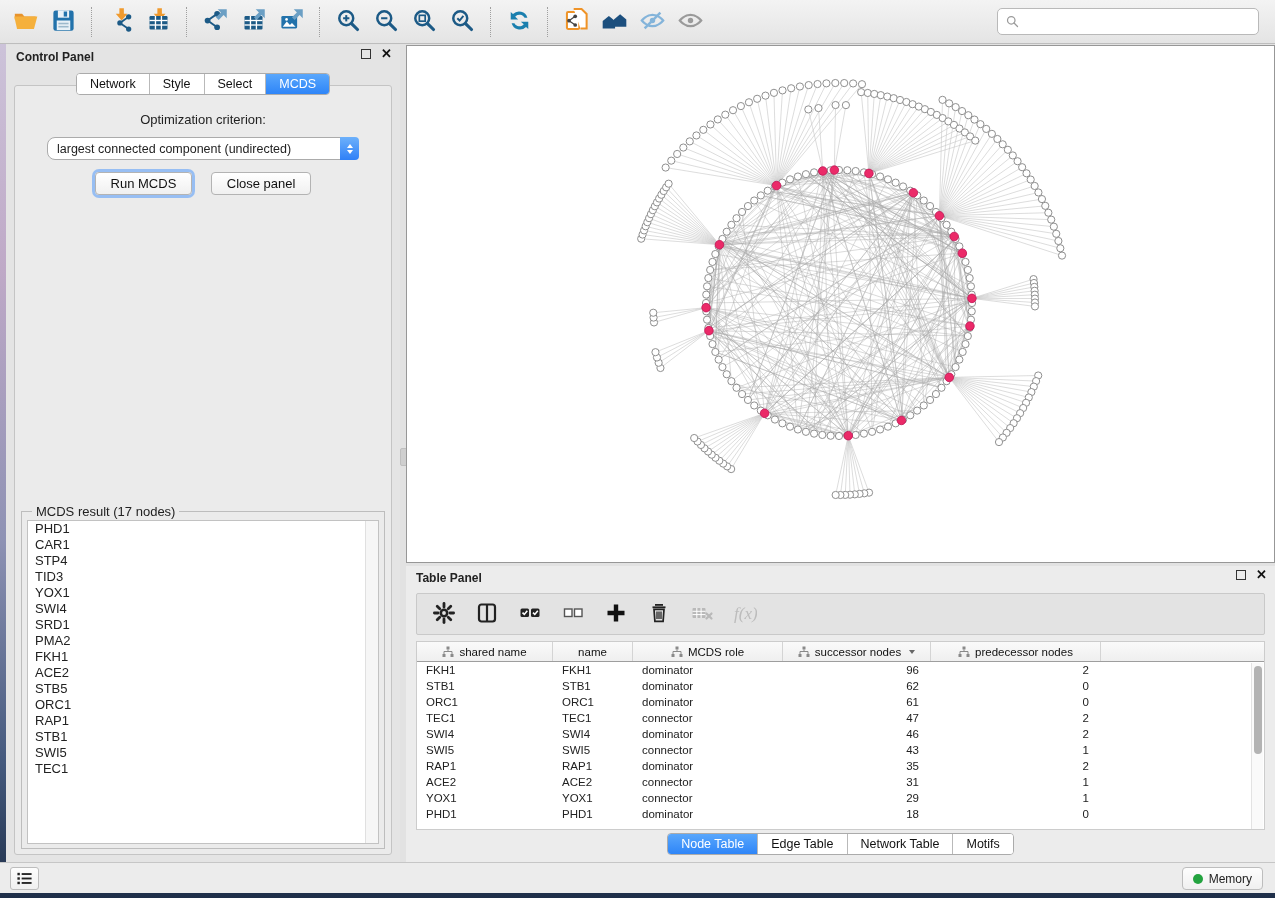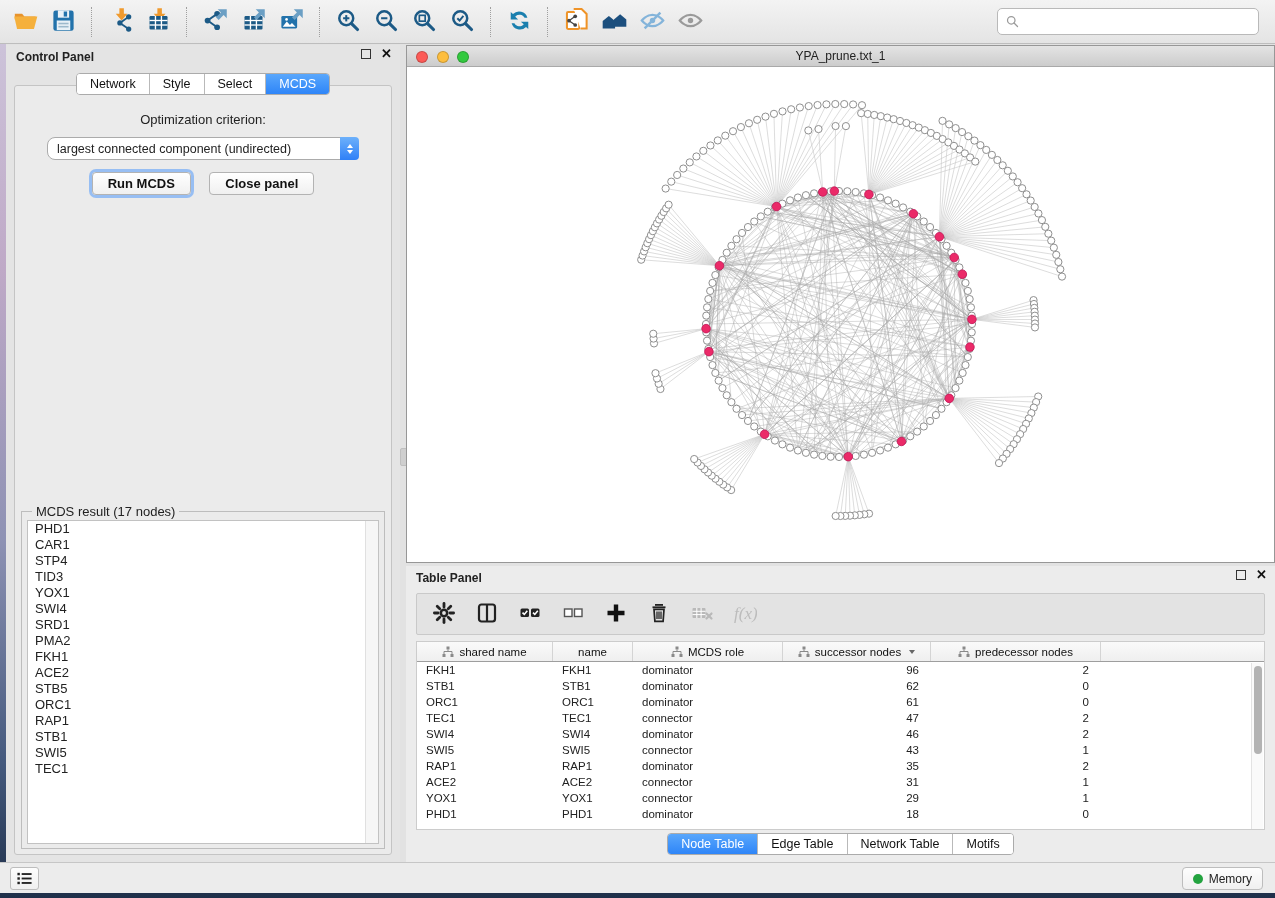--- a/index.html
+++ b/index.html
@@ -46,21 +46,21 @@
   #opt-label { margin-top:26px; text-align:center; font-size:13px; }
   #opt-select { margin:10px auto 0 auto; width:312px; height:23px; background:#fff;
     border:1px solid #ababab; border-radius:8px; display:flex; align-items:center; }
   #opt-select .sel-text { flex:1; font-size:12.5px; padding-left:9px; white-space:nowrap; }
   .stepper { width:19px; height:23px; margin-right:-1px; border-radius:0 4px 4px 0;
     background:linear-gradient(#6db1fb,#2f80f7); display:flex; flex-direction:column; align-items:center; justify-content:center; gap:2px; }
   .tri-up { width:0; height:0; border-left:3.5px solid transparent; border-right:3.5px solid transparent; border-bottom:4.5px solid #fff; }
   .tri-down { width:0; height:0; border-left:3.5px solid transparent; border-right:3.5px solid transparent; border-top:4.5px solid #fff; }
   #cp-buttons { margin-top:12px; text-align:center; }
   .mac-btn { display:inline-block; font-size:13px; padding:3px 15px; background:linear-gradient(#ffffff,#f0f0f0);
-    border:1px solid #b3b3b3; border-radius:4px; color:#111;font-weight:bold; }
+    border:1px solid #b3b3b3; border-radius:4px; color:#111; }
   .mac-btn.focused { box-shadow:0 0 0 3px rgba(106,166,248,.65); }
   #run-btn { margin-right:14px; }
 
   #result-box { position:absolute; left:6px; top:425px; width:364px; height:338px; border:1px solid #bdbdbd; }
   #result-legend { position:absolute; left:10px; top:-8px; background:#ebebeb; padding:0 4px; font-size:13px; }
   #result-list { position:absolute; left:5px; top:8px; width:352px; height:324px; background:#fff;
     border:1px solid #c2c2c2; overflow:hidden; }
   #result-scroll { position:absolute; right:0; top:0; width:13px; height:100%; background:#f6f6f6; border-left:1px solid #e0e0e0; }
   .result-item { font-size:13px; line-height:16px; padding-left:7px; }
 
@@ -328,28 +328,20 @@
                 <div class="result-item">SWI5</div>
                 <div class="result-item">TEC1</div>
               </div>
             <div id="result-scroll"></div>
           </div>
         </div>
       </div>
     </div>
 
     <div id="network-window">
-      <div id="net-titlebar">
-        <span class="traffic">
-          <span class="tl red"></span>
-          <span class="tl yellow"></span>
-          <span class="tl green"></span>
-        </span>
-        <span id="net-title">YPA_prune.txt_1</span>
-      </div>
       <div id="net-canvas">
         <svg id="graph-svg" width="867" height="495">
             <g>
               <line x1="369.5602821494765" y1="139.56797014976271" x2="480.96056550706214" y2="133.33972737686256" stroke="#a9a9a9" stroke-width="0.7" opacity="0.6"></line>
               <line x1="369.5602821494765" y1="139.56797014976271" x2="407.07828516009863" y2="126.35579565308441" stroke="#a9a9a9" stroke-width="0.7" opacity="0.6"></line>
               <line x1="369.5602821494765" y1="139.56797014976271" x2="308.3397273768626" y2="305.96056550706214" stroke="#a9a9a9" stroke-width="0.7" opacity="0.6"></line>
               <line x1="369.5602821494765" y1="139.56797014976271" x2="415.3306799359476" y2="388.9512552748256" stroke="#a9a9a9" stroke-width="0.7" opacity="0.6"></line>
               <line x1="369.5602821494765" y1="139.56797014976271" x2="510.17543855489896" y2="364.59926025186803" stroke="#a9a9a9" stroke-width="0.7" opacity="0.6"></line>
               <line x1="369.5602821494765" y1="139.56797014976271" x2="465.0757549929257" y2="385.8215604301079" stroke="#a9a9a9" stroke-width="0.7" opacity="0.6"></line>
               <line x1="369.5602821494765" y1="139.56797014976271" x2="563.9512552748256" y2="240.33067993594753" stroke="#a9a9a9" stroke-width="0.7" opacity="0.6"></line>

